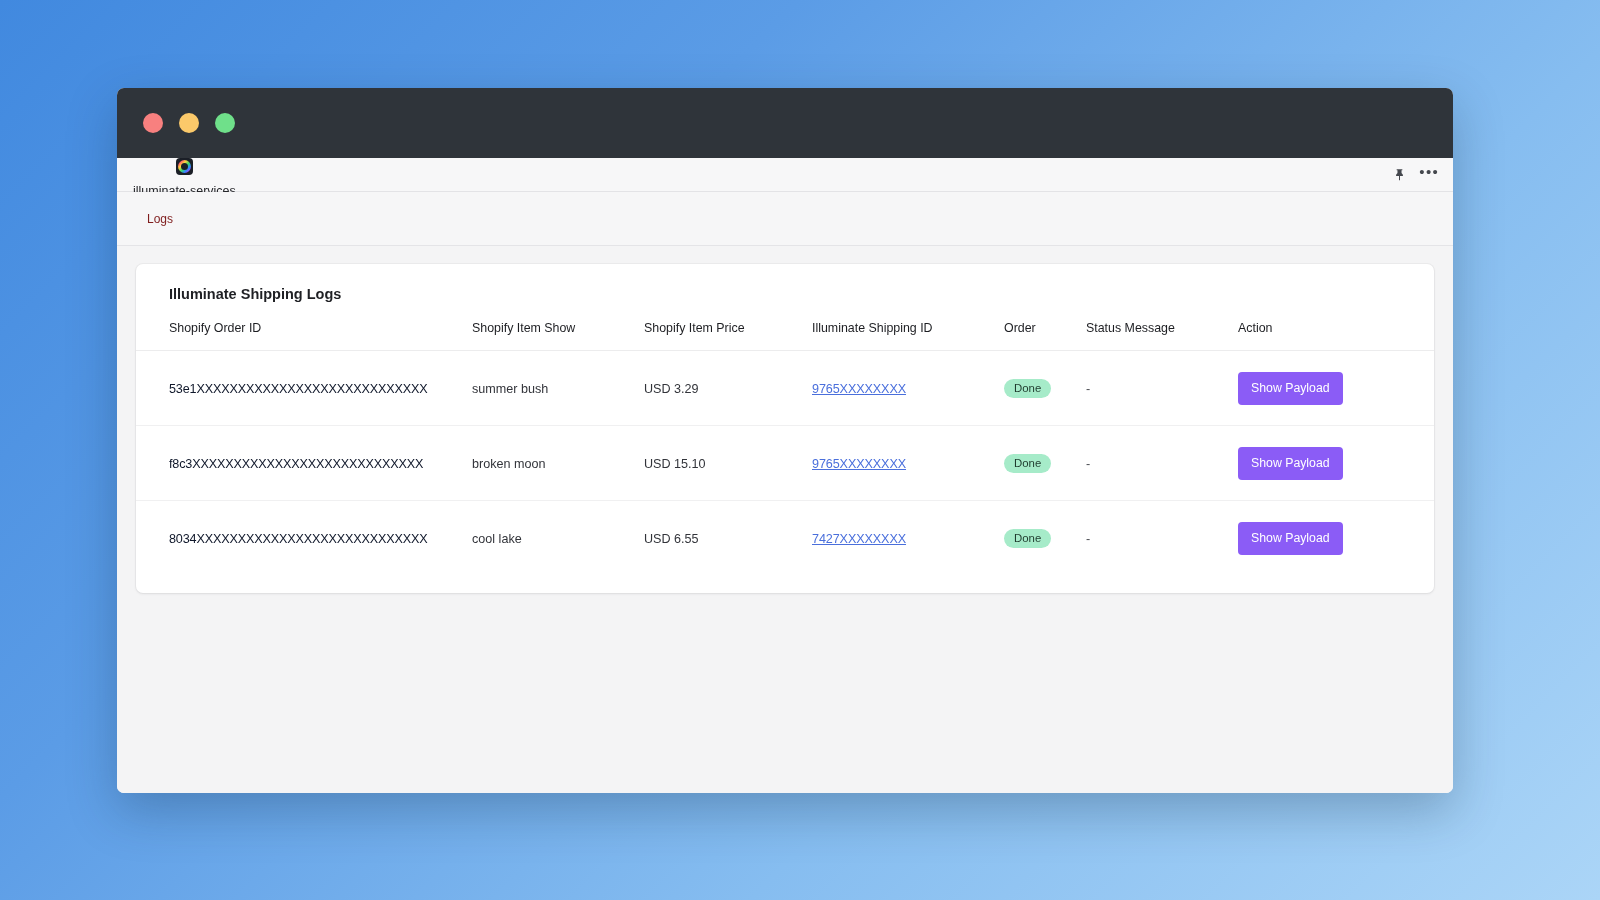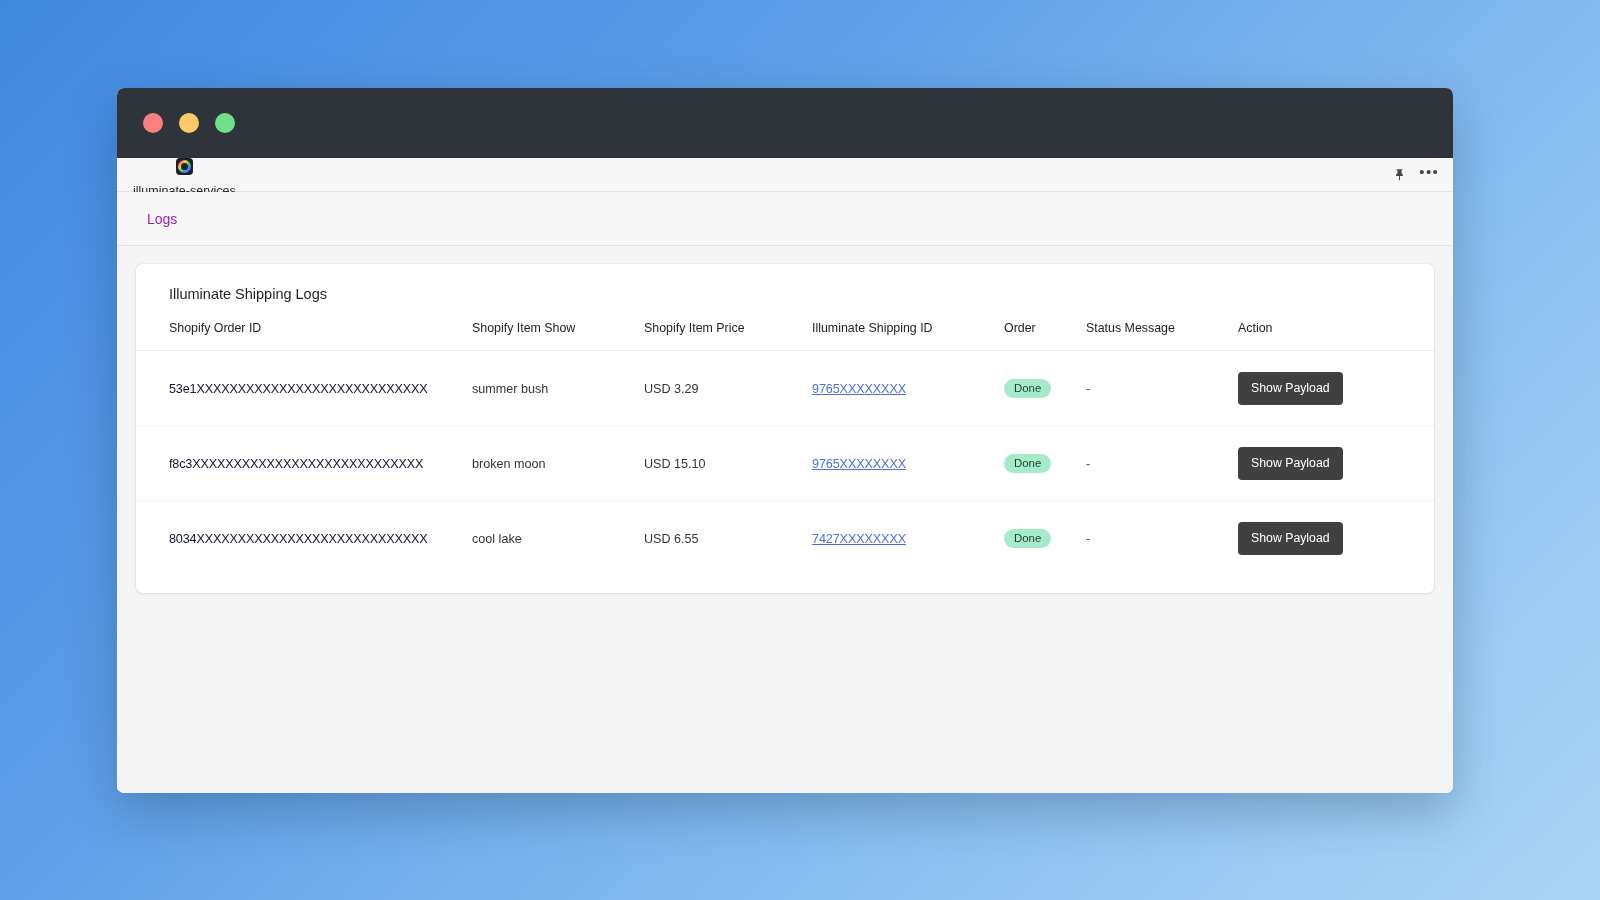--- a/index.html
+++ b/index.html
@@ -115,43 +115,43 @@
   .page-header {
     height: 54px;
     flex: 0 0 54px;
     background: #f6f6f7;
     border-bottom: 1px solid #e4e4e7;
     display: flex;
     align-items: center;
     padding-left: 30px;
   }
   .page-title {
-    font-size: 14px;
-    color: #a21caf;
+    font-size: 12px;
+    color: #7f1d1d;
     font-weight: 400;
   }
 
   
   .content {
     flex: 1 1 auto;
     background: #f4f4f5;
     padding: 18px 19px 0 19px;
     overflow: hidden;
   }
 
   .card {
     background: #ffffff;
     border-radius: 7px;
     box-shadow: 0 1px 3px rgba(25,30,40,0.08), 0 0 0 1px rgba(25,30,40,0.035);
     padding: 22px 0 18px 0;
   }
   .card-title {
     font-size: 14.5px;
     color: #1f2024;
-    font-weight: 400;
+    font-weight: 700;
     padding: 0 33px 19px 33px;
   }
 
   
   table.logs {
     width: 100%;
     border-collapse: collapse;
     table-layout: fixed;
   }
   table.logs th {
@@ -203,21 +203,21 @@
     font-size: 11.4px;
     border-radius: 11px;
     padding: 3px 10px 4px 10px;
     line-height: 1.1;
   }
 
   .dash { color: #4a4c52; font-size: 12.6px; }
 
   .btn-payload {
     display: inline-block;
-    background: #404040;
+    background: #8b5cf6;
     color: #ffffff;
     font-size: 12.3px;
     border: none;
     border-radius: 4px;
     padding: 9px 13px 10px 13px;
     cursor: pointer;
     font-family: "Liberation Sans", sans-serif;
     white-space: nowrap;
   }
 </style>

